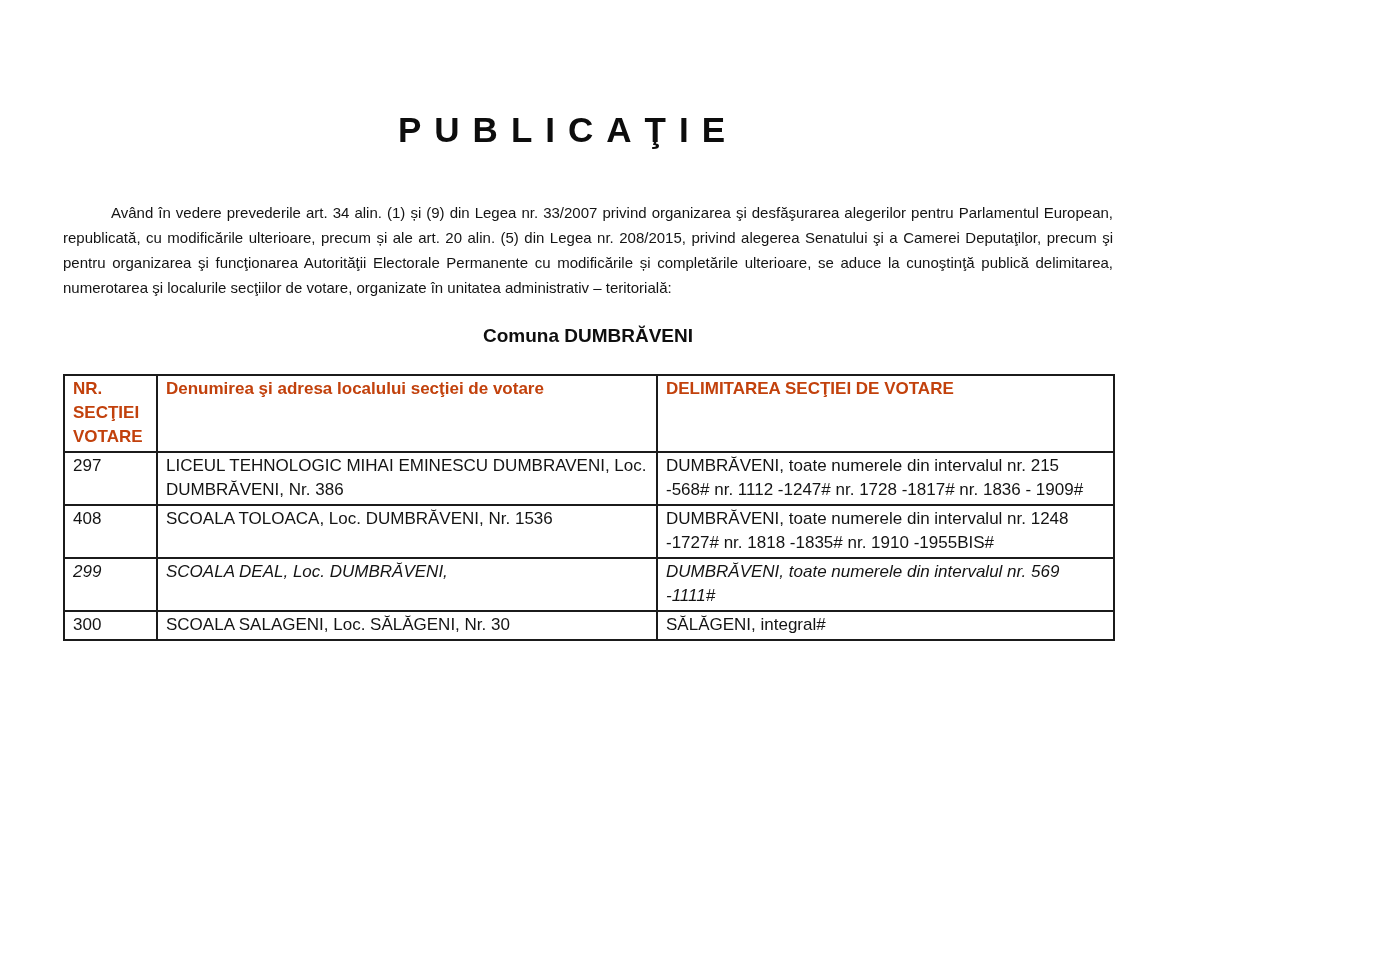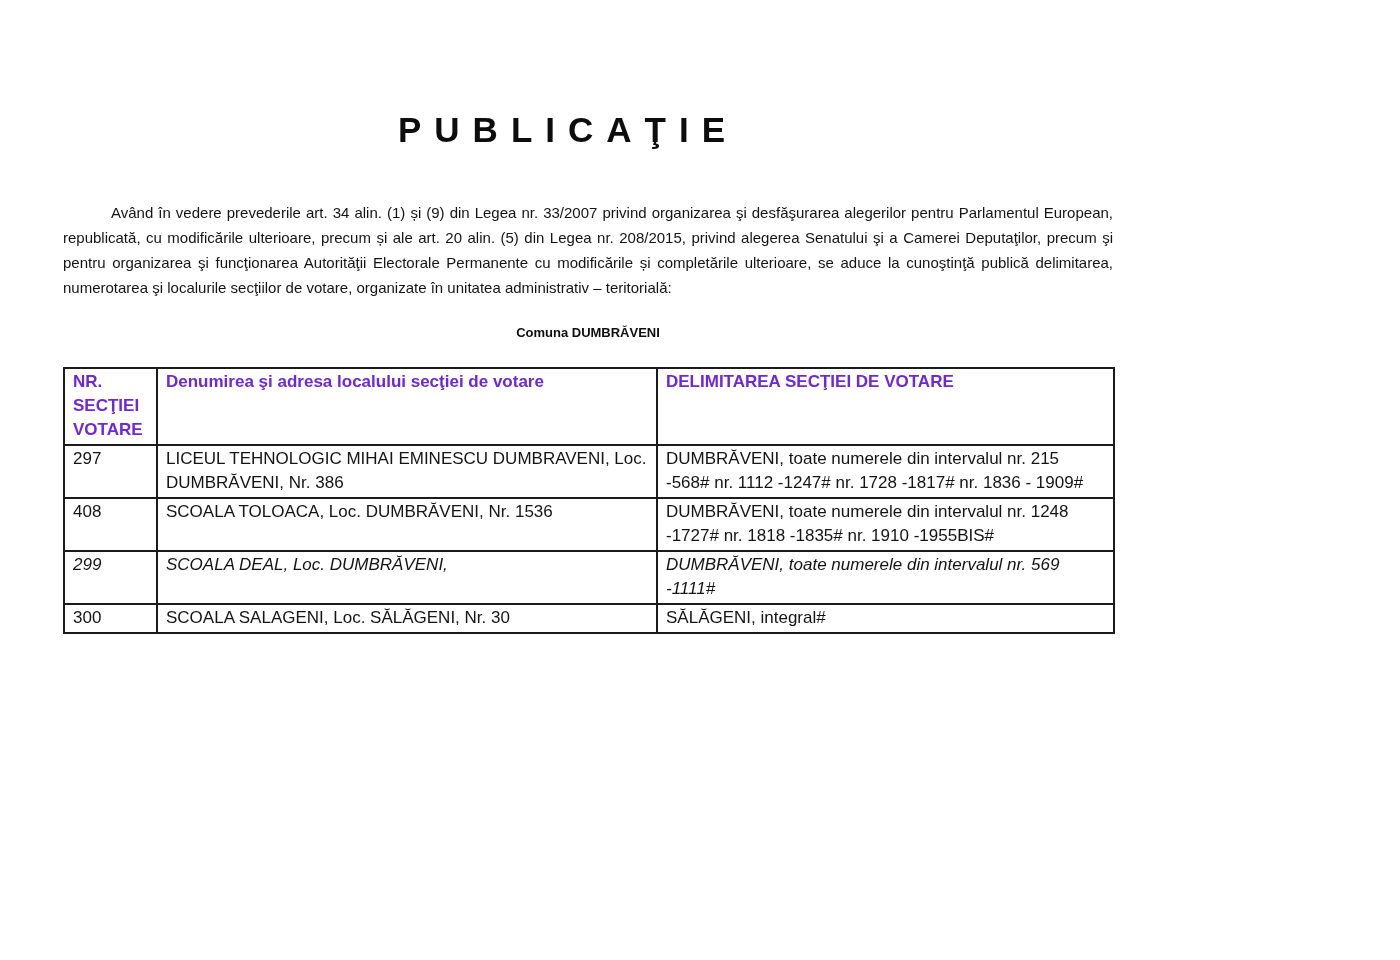--- a/index.html
+++ b/index.html
@@ -29,21 +29,21 @@
     margin-top: 50px;
     font-size: 15px;
     line-height: 25px;
     text-align: justify;
     text-indent: 48px;
     color: #141414;
   }
   .commune-heading {
     margin-top: 25px;
     text-align: center;
-    font-size: 13px;
+    font-size: 19px;
     font-weight: bold;
     color: #0f0f0f;
   }
   table.sections {
     margin-top: 27px;
     border-collapse: collapse;
     table-layout: fixed;
     width: 1050px;
     font-size: 17px;
     line-height: 24px;
@@ -54,21 +54,21 @@
   table.sections col.c-del  { width: 457px; }
   table.sections th, table.sections td {
     border: 2px solid #1b1b1b;
     vertical-align: top;
     text-align: left;
     padding: 1px 8px 2px 8px;
   }
   table.sections th {
     font-weight: bold;
     font-size: 17px;
-    color: #6d28d9;
+    color: #c2410c;
   }
   tr.hdr      { height: 58px; }
   tr.r-296    { height: 48px; }
   tr.r-297    { height: 50px; }
   tr.r-298    { height: 48px; }
   tr.r-299    { height: 48px; font-style: italic; }
   tr.r-300    { height: 23px; }
 </style>
 </head>
 <body>

